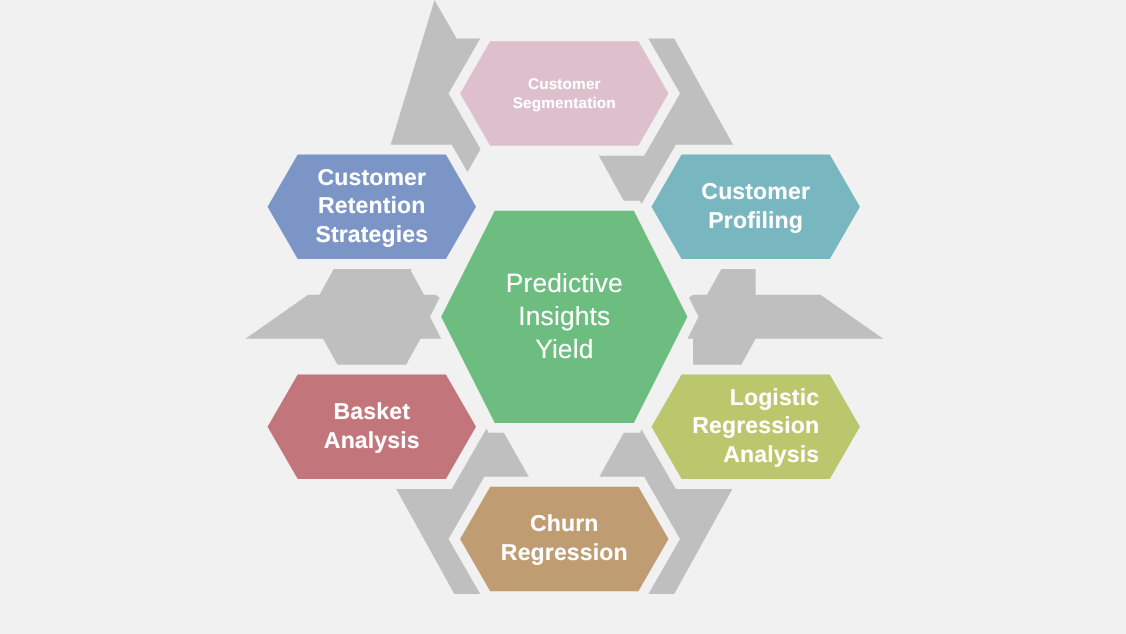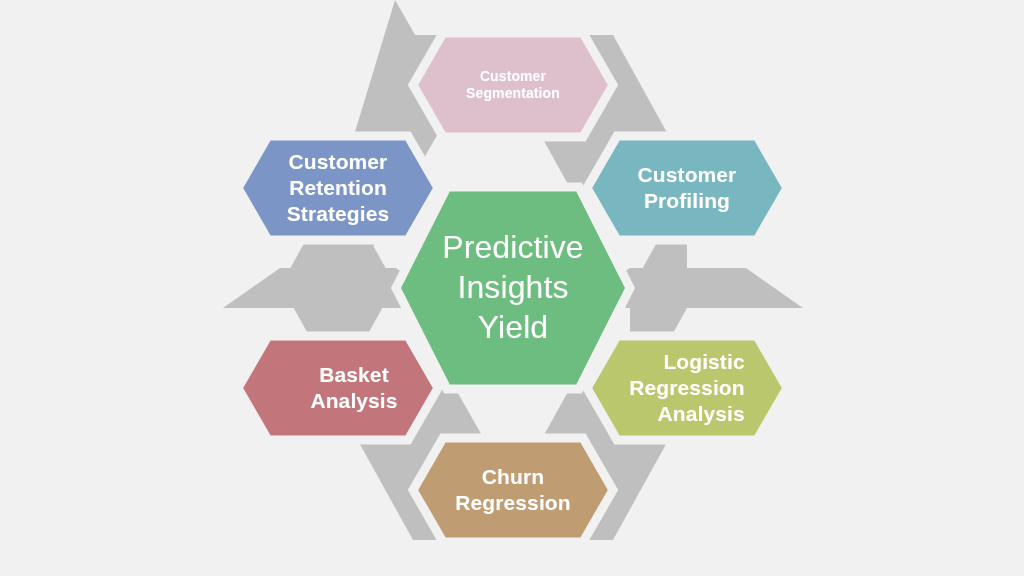--- a/index.html
+++ b/index.html
@@ -33,21 +33,21 @@
     text-align: center;
     color: #ffffff;
     font-weight: bold;
     line-height: 1.24;
     white-space: pre-line;
     letter-spacing: 0.1px;
     text-shadow: 0 0 1px rgba(255,255,255,0.25);
     pointer-events: none;
   }
   .label-center {
-    font-size: 32px;
+    font-size: 24px;
     font-weight: normal;
   }
   .label-outer {
     font-size: 21px;
   }
   .label-faint {
     font-size: 14px;
   }
 </style>
 </head>
@@ -99,21 +99,21 @@
   <div class="hex-label label-outer" style="left:587px; top:140px; width:200px; height:96px;">Customer
 Profiling</div>
 
   <div class="hex-label label-outer" style="left:587px; top:340px; width:200px; height:96px;text-align:right;">Logistic
 Regression
 Analysis</div>
 
   <div class="hex-label label-outer" style="left:413px; top:442px; width:200px; height:96px;">Churn
 Regression</div>
 
-  <div class="hex-label label-outer" style="left:254px; top:340px; width:200px; height:96px;">Basket
+  <div class="hex-label label-outer" style="left:238px; top:340px; width:200px; height:96px;">Basket
 Analysis</div>
 
   <div class="hex-label label-outer" style="left:238px; top:140px; width:200px; height:96px;">Customer
 Retention
 Strategies</div>
 
   <div class="hex-label label-center" style="left:396px; top:190px; width:234px; height:196px;">Predictive
 Insights
 Yield</div>
 

